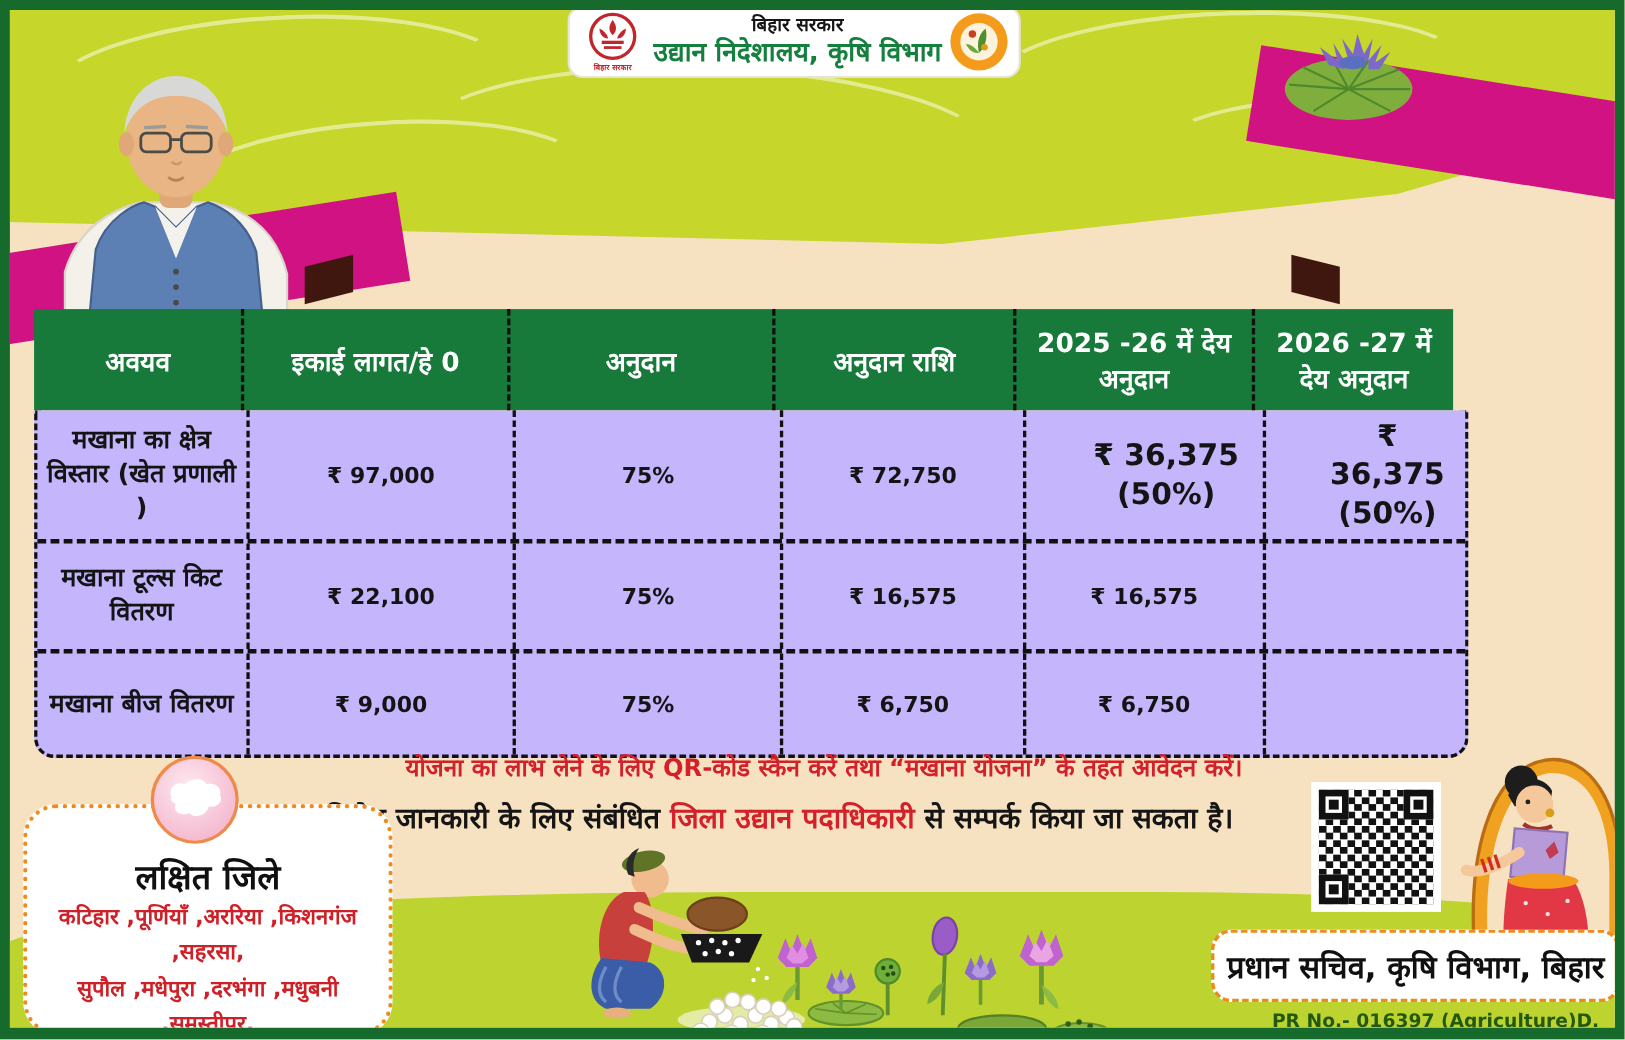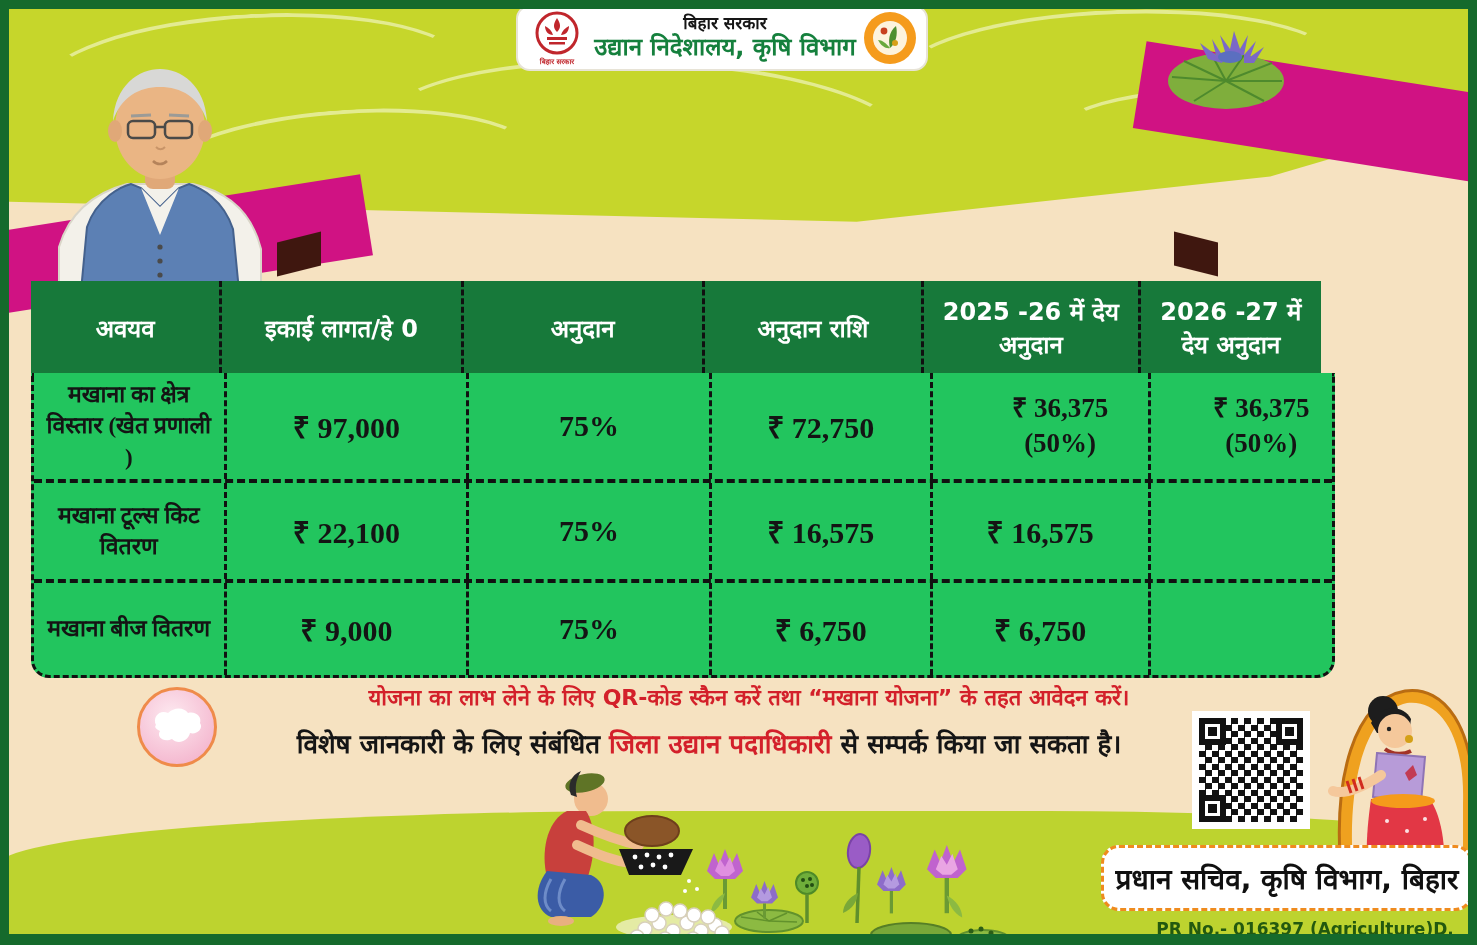--- a/index.html
+++ b/index.html
@@ -42,29 +42,29 @@
     text-shadow:2px 3px 0 rgba(42,16,6,.8);}
   .banner-conj{color:#ffffff; margin:0 10px;}
   
   .scheme-table{left:22px; top:272px; width:1304px; z-index:5;}
   .trow{display:grid; grid-template-columns:14.6% 18.7% 18.7% 17% 16.8% 14.2%;}
   .thead{background:#17793a; margin-right:14px;}
   .th{color:#fff; font-weight:800; font-size:24px; text-align:center; display:flex;
     align-items:center; justify-content:center; min-height:92px; padding:4px 10px; box-sizing:border-box;
     border-left:3px dashed #101010;}
   .th:first-child{border-left:none;}
-  .tbody{border:3px dashed #111; border-top:none; border-radius:0 0 18px 18px; background:#22c55e;font-family:Liberation Serif, serif;}
+  .tbody{border:3px dashed #111; border-top:none; border-radius:0 0 18px 18px; background:#c4b5fd;}
   .tr + .tr{border-top:4px dashed #111;}
   .td{display:flex; flex-direction:column; align-items:center; justify-content:center;
     text-align:center; color:#141414; font-weight:800; border-left:3px dashed #111;
     padding:6px 8px; box-sizing:border-box;}
   .td:first-child{border-left:none;}
   .tr1 .td{min-height:106px;} .tr2 .td{min-height:96px;} .tr3 .td{min-height:92px;}
   .cell-component{font-size:23px; line-height:1.35;}
-  .amt{font-size:30px;} .amt-sm{font-size:27px; line-height:1.3;margin-left:40px;}
+  .amt{font-size:20px;} .amt-sm{font-size:27px; line-height:1.3;margin-left:40px;}
   
   .note1{left:150px; top:672px; width:1180px; text-align:center; color:#d3202a;
     font-size:22px; font-weight:800; z-index:5;}
   .note2{left:250px; top:716px; width:900px; text-align:center; color:#151515;
     font-size:26px; font-weight:800; z-index:5;}
   .note2 .hl{color:#d3202a;}
   
   .qr{left:1183px; top:702px; width:118px; height:118px; background:#fff; padding:7px;
     box-sizing:border-box; z-index:5;}
   .qr-pattern{position:relative; width:100%; height:100%;
@@ -258,20 +258,26 @@
       <circle cx="60" cy="140" r="2"></circle>
         <circle cx="80" cy="150" r="2"></circle>
         <circle cx="98" cy="138" r="2"></circle>
       <circle cx="68" cy="170" r="2"></circle>
         <circle cx="90" cy="178" r="2"></circle>
         <circle cx="56" cy="192" r="2"></circle>
     </g>
     <ellipse cx="76" cy="120" rx="32" ry="7" fill="#f59b1b"></ellipse>
   </svg>
 
+  <div class="abs district-box">
+    <div class="district-title">लक्षित जिले</div>
+    <div class="district-line">कटिहार ,पूर्णियाँ ,अररिया ,किशनगंज ,सहरसा,</div>
+    <div class="district-line">सुपौल ,मधेपुरा  ,दरभंगा ,मधुबनी ,समस्तीपुर,</div>
+
+  </div>
   <div class="abs bihar-badge">
     <svg width="54" height="44" viewBox="0 0 54 44">
       <path d="M6,20 C2,12 10,4 18,8 C24,2 34,2 38,8 C46,6 52,12 50,18 C54,24 46,30 40,28 C38,36 28,40 22,34 C14,38 6,32 10,26 C6,24 4,22 6,20 Z" fill="#ffffff"></path>
     </svg>
   </div>
 
   <div class="abs bottom-band"></div>
 
   <svg class="abs farmer" width="340" height="188" viewBox="0 0 340 188">
     <ellipse cx="235" cy="168" rx="58" ry="12" fill="#fdfbf4" opacity="0.6"></ellipse>

